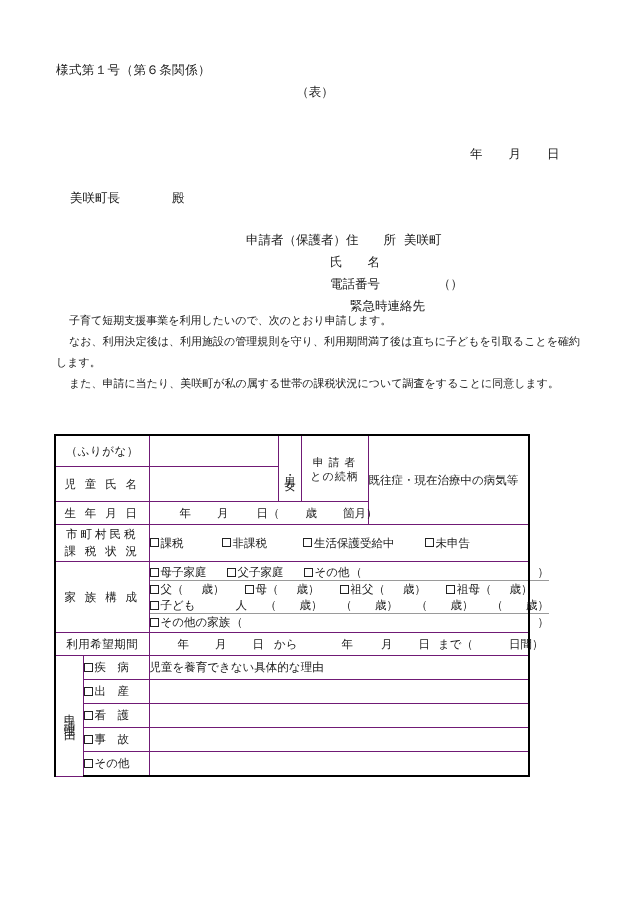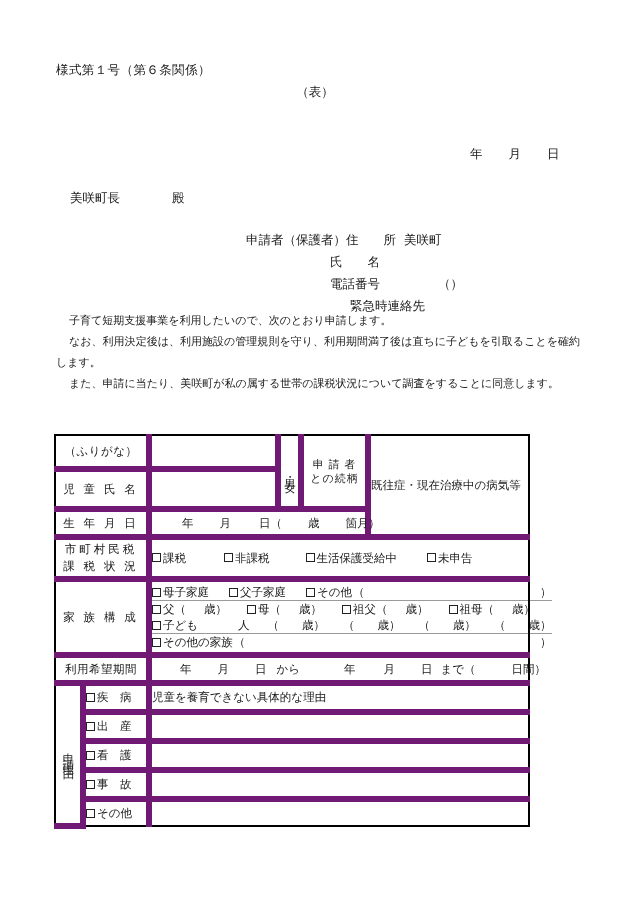--- a/index.html
+++ b/index.html
@@ -103,21 +103,21 @@
   .form-table {
     position: absolute;
     left: 54px;
     top: 434px;
     width: 474px;
     border-collapse: collapse;
     font-size: 11.5px;
     table-layout: fixed;
   }
   .form-table td {
-    border: 6px solid #701a75;
+    border: 1px solid #701a75;
     padding: 0;
     vertical-align: middle;
   }
   .form-table .outer-l { border-left: 2px solid #000; }
   .form-table .outer-r { border-right: 2px solid #000; }
   .form-table .outer-t { border-top: 2px solid #000; }
   .form-table .outer-b { border-bottom: 2px solid #000; }
 
   .lbl-cell {
     text-align: center;

